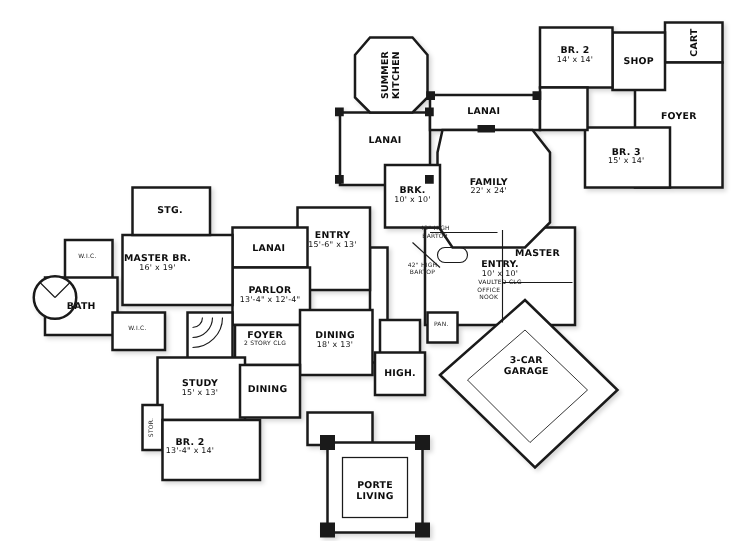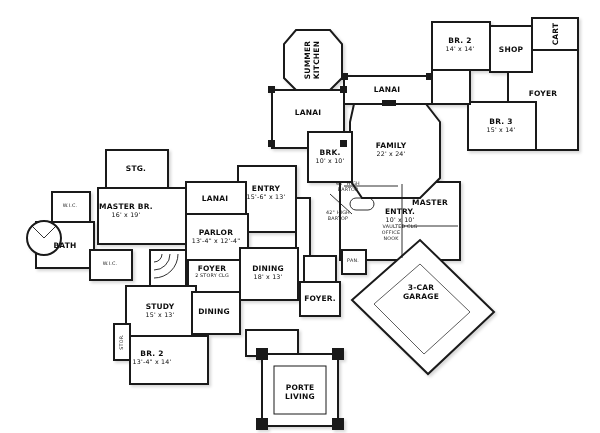--- a/index.html
+++ b/index.html
@@ -186,21 +186,21 @@
     <span class="nm">DINING</span>
   </div>
   <div class="lbl" style="left:152px;top:357px">
     <span class="nm">BR. 2</span>
     <span class="dm">13'-4" x 14'</span>
   </div>
   <div class="lbl v xs" style="left:122px;top:342px">
     <span class="nm">STOR.</span>
   </div>
   <div class="lbl" style="left:320px;top:298px">
-    <span class="nm">FOYER.</span>
+    <span class="nm">HIGH.</span>
   </div>
   <div class="lbl xs" style="left:353px;top:261px">
     <span class="nm">PAN.</span>
   </div>
   <div class="lbl wrap w44" style="left:421px;top:292px">
     <span class="nm">3-CAR GARAGE</span>
   </div>
   <div class="lbl wrap w56" style="left:300px;top:392px">
     <span class="nm">PORTE LIVING</span>
   </div>

